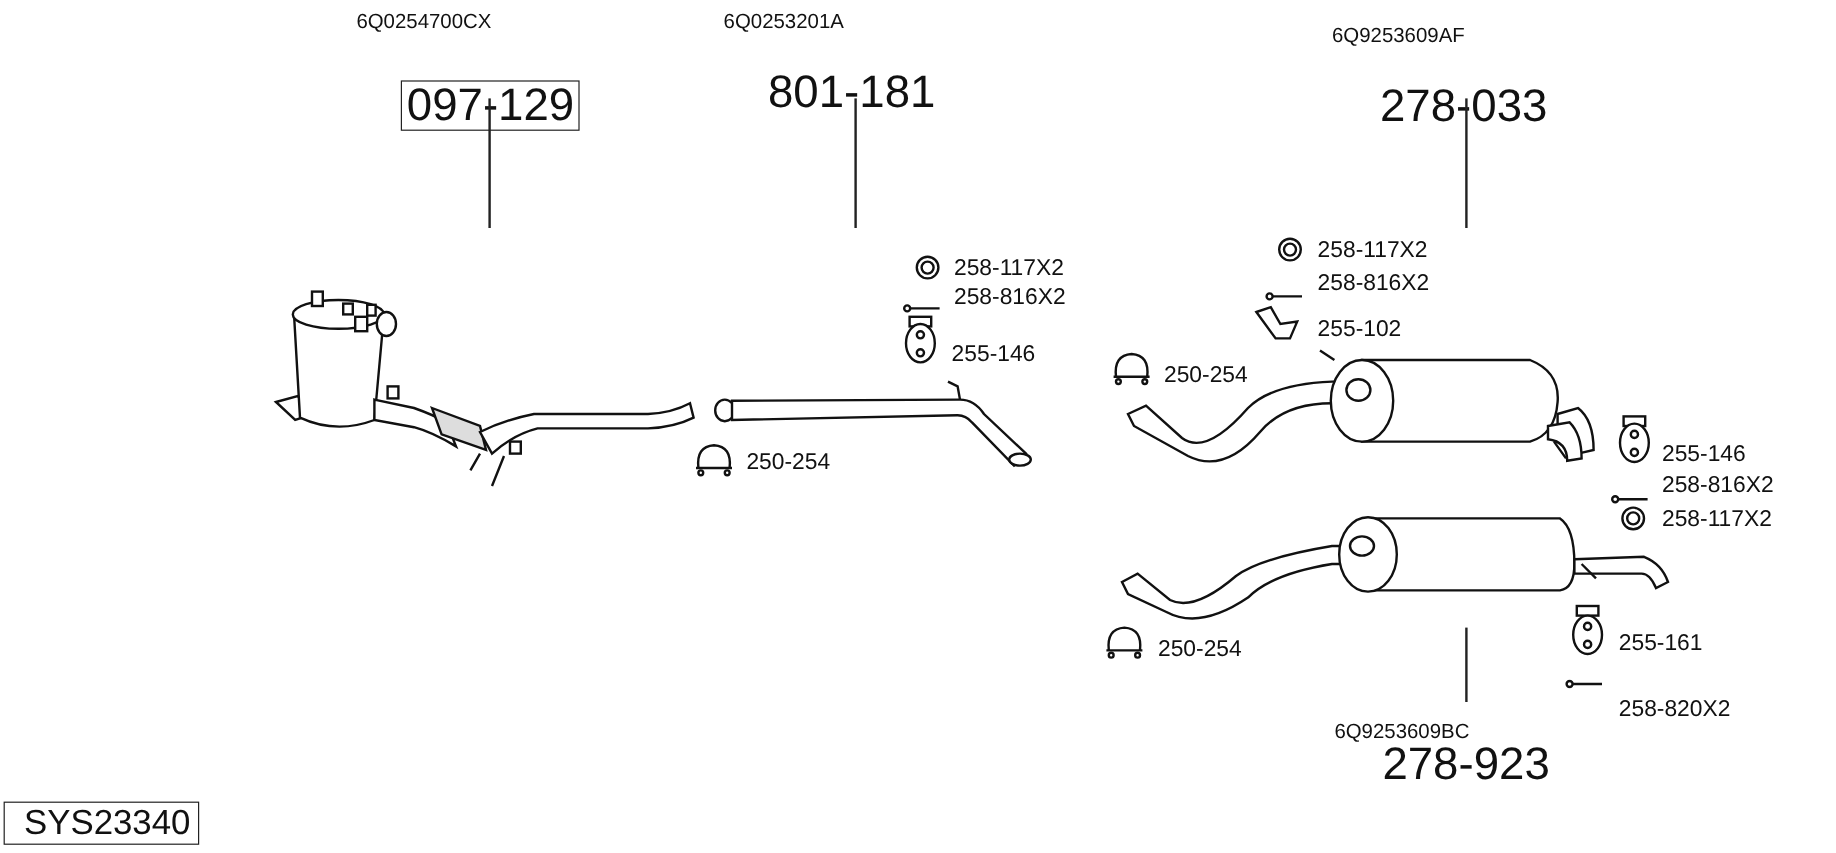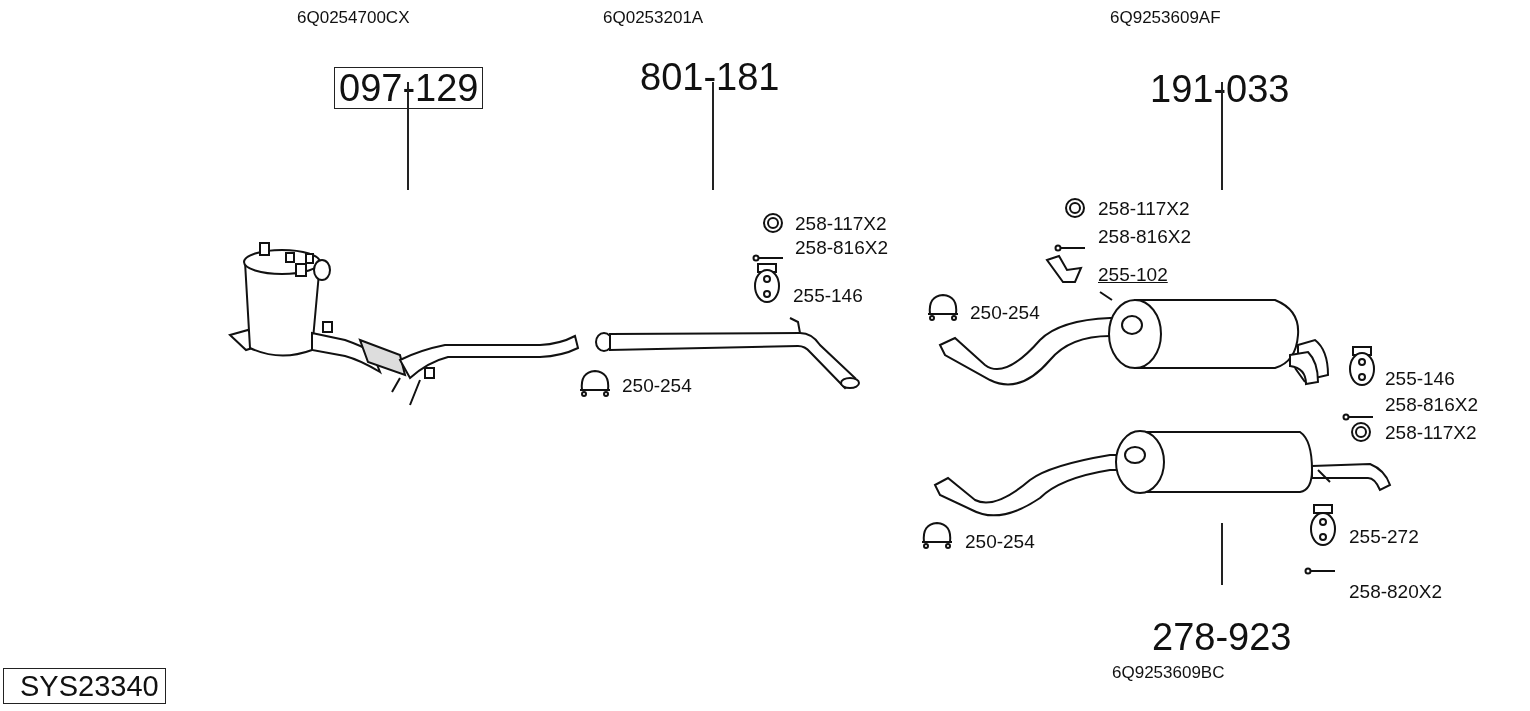--- a/index.html
+++ b/index.html
@@ -21,27 +21,27 @@
 <body>
 
 <div class="abs oem" style="left:297px;top:8px;">6Q0254700CX</div>
 <div class="abs pn boxed" style="left:334px;top:38px;">097-129</div>
 <div class="lead" style="left:407px;top:82px;height:108px;"></div>
 
 <div class="abs oem" style="left:603px;top:8px;">6Q0253201A</div>
 <div class="abs pn" style="left:640px;top:28px;">801-181</div>
 <div class="lead" style="left:712px;top:82px;height:108px;"></div>
 
-<div class="abs oem" style="left:1110px;top:8px;">6Q9253609AF</div>
-<div class="abs pn" style="left:1150px;top:40px;">191-033</div>
+<div class="abs oem" style="left:1110px;top:20px;">6Q9253609AF</div>
+<div class="abs pn" style="left:1150px;top:40px;">278-033</div>
 <div class="lead" style="left:1221px;top:82px;height:108px;"></div>
 
 <div class="lead" style="left:1221px;top:523px;height:62px;"></div>
 <div class="abs pn" style="left:1152px;top:588px;">278-923</div>
-<div class="abs oem" style="left:1112px;top:663px;">6Q9253609BC</div>
+<div class="abs oem" style="left:1112px;top:600px;">6Q9253609BC</div>
 
 <div class="abs sys" style="left:3px;top:668px;padding-left:16px;">SYS23340</div>
 
 <svg class="draw" width="1530" height="711" viewBox="0 0 1530 711">
 
   <g>
     <polygon points="230,335 248,330 262,345 246,350"></polygon>
     <path d="M245,262 Q280,248 320,262 L312,350 Q280,362 250,348 Z"></path>
     <ellipse cx="282" cy="262" rx="38" ry="12"></ellipse>
     <rect x="260" y="243" width="9" height="12"></rect>
@@ -129,21 +129,21 @@
       <circle cx="4" cy="4" r="2.5"></circle>
       <line x1="6" y1="4" x2="31" y2="4"></line>
     </svg>
 </div>
 <div class="abs acc" style="left:1098px;top:226px;">258-816X2</div>
 <div class="icon" style="left:1045px;top:252px;">
   <svg width="40" height="36">
       <path d="M2,8 L14,4 L22,18 L36,16 L30,30 L18,30 Z"></path>
     </svg>
 </div>
-<div class="abs acc" style="left:1098px;top:264px;text-decoration:underline;">255-102</div>
+<div class="abs acc" style="left:1098px;top:264px;">255-102</div>
 <div class="icon" style="left:926px;top:292px;">
   <svg width="34" height="30">
       <path d="M4,22 Q2,4 17,3 Q32,4 30,22"></path>
       <line x1="2" y1="22" x2="32" y2="22"></line>
       <circle cx="6" cy="26" r="2"></circle>
       <circle cx="28" cy="26" r="2"></circle>
     </svg>
 </div>
 <div class="abs acc" style="left:970px;top:302px;">250-254</div>
 <div class="icon" style="left:1347px;top:345px;">
@@ -180,20 +180,20 @@
 </div>
 <div class="abs acc" style="left:965px;top:531px;">250-254</div>
 <div class="icon" style="left:1308px;top:503px;">
   <svg width="30" height="44">
       <rect x="6" y="2" width="18" height="8"></rect>
       <ellipse cx="15" cy="26" rx="12" ry="16"></ellipse>
       <circle cx="15" cy="19" r="3"></circle>
       <circle cx="15" cy="34" r="3"></circle>
     </svg>
 </div>
-<div class="abs acc" style="left:1349px;top:526px;">255-272</div>
+<div class="abs acc" style="left:1349px;top:526px;">255-161</div>
 <div class="icon" style="left:1304px;top:561px;">
   <svg width="32" height="8">
       <circle cx="4" cy="4" r="2.5"></circle>
       <line x1="6" y1="4" x2="31" y2="4"></line>
     </svg>
 </div>
 <div class="abs acc" style="left:1349px;top:547px;margin-top:34px;">258-820X2</div>
 
 </body></html>

